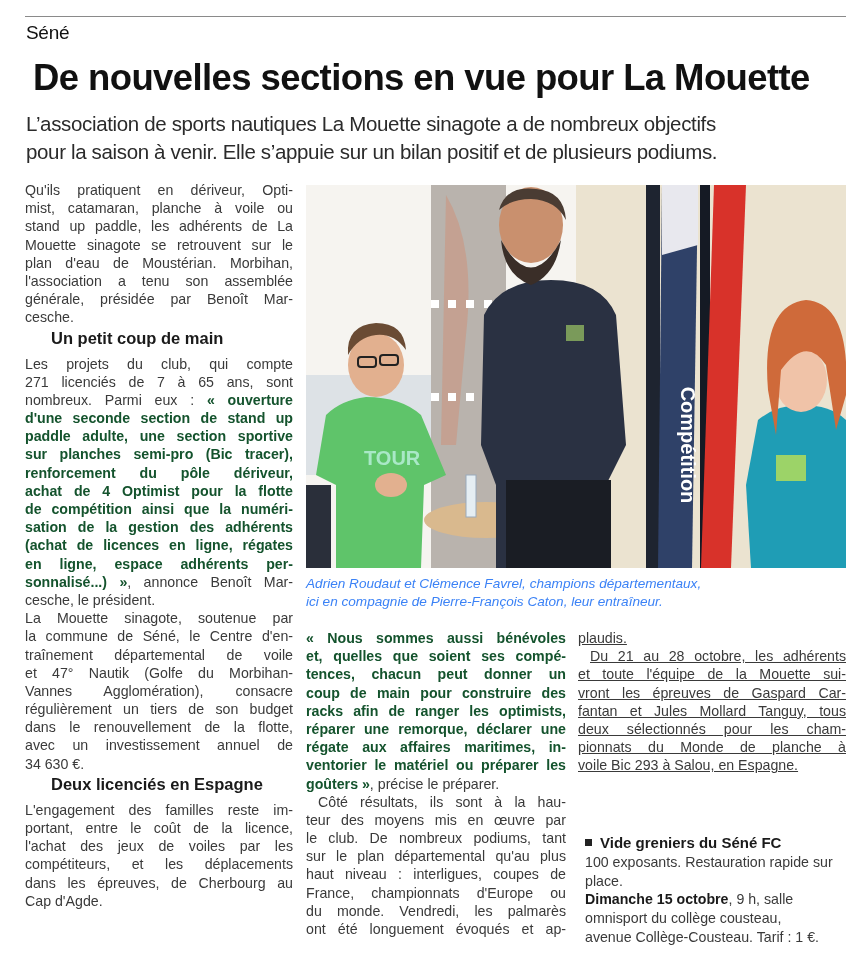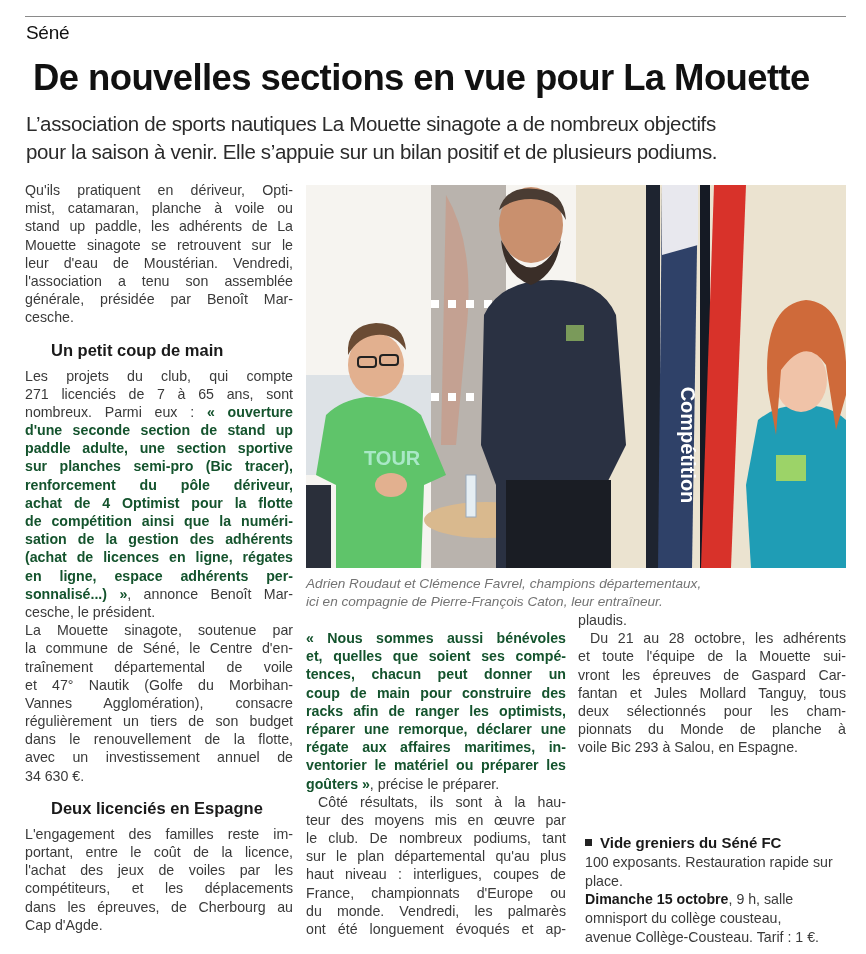--- a/index.html
+++ b/index.html
@@ -12,30 +12,30 @@
   .headline { position: absolute; left: 33px; top: 57px; font-size: 36.5px; color: #111; letter-spacing: -0.6px; white-space: nowrap; }
   .standfirst { position: absolute; left: 26px; top: 110px; width: 830px; font-size: 20.5px; line-height: 28px; color: #2b2b2b; letter-spacing: -0.35px; }
   .standfirst span { display: block; white-space: nowrap; }
 
   .col { position: absolute; font-size: 14.2px; line-height: 18.2px; color: #3a3a3a; }
   .col .ln { display: block; white-space: nowrap; text-align: justify; text-align-last: justify; height: 18.2px; }
   .col .ln.last { text-align-last: left; }
   .col b { color: #14532d; font-weight: bold; }
   .col1 { left: 25px; top: 181px; width: 268px; }
   .col2 { left: 306px; top: 629px; width: 260px; }
-  .col3 { left: 578px; top: 611px; width: 268px; }
-
-  .subhead { display: block; font-size: 16.5px; font-weight: bold; color: #1a1a1a; padding-left: 26px; height: 22px; line-height: 22px; margin: 12px 0 6px; white-space: nowrap; }
+  .col3 { left: 578px; top: 629px; width: 268px; text-decoration: underline; }
+
+  .subhead { display: block; font-size: 16.5px; font-weight: bold; color: #1a1a1a; padding-left: 26px; height: 22px; line-height: 22px; margin: 0 0 6px; white-space: nowrap; }
 
   .indent { padding-left: 12px; }
 
   .photo { position: absolute; left: 306px; top: 185px; width: 540px; height: 383px; overflow: hidden; background: #f4f2ee; }
   .photo svg { display: block; width: 540px; height: 383px; }
 
-  .caption { position: absolute; left: 306px; top: 575px; font-size: 13.6px; line-height: 17.5px; font-style: italic; color: #737373; }
+  .caption { position: absolute; left: 306px; top: 575px; font-size: 13.6px; line-height: 17.5px; font-style: italic; color: #3b82f6; }
   .caption span { display: block; white-space: nowrap; }
 
   .brief { position: absolute; left: 585px; top: 834px; width: 262px; font-size: 14.2px; line-height: 18.8px; color: #3a3a3a; }
   .brief .ln { display: block; white-space: nowrap; }
   .brief-title { font-weight: bold; color: #1a1a1a; font-size: 15px; }
   .brief-bullet { display: inline-block; width: 7px; height: 7px; background: #222; margin-right: 8px; vertical-align: 2px; }
 </style>
 </head>
 <body>
 
@@ -46,21 +46,21 @@
 <div class="standfirst">
   <span>L’association de sports nautiques La Mouette sinagote a de nombreux objectifs</span>
   <span>pour la saison à venir. Elle s’appuie sur un bilan positif et de plusieurs podiums.</span>
 </div>
 
 <div class="col col1">
   <span class="ln">Qu'ils pratiquent en dériveur, Opti-</span>
   <span class="ln">mist, catamaran, planche à voile ou</span>
   <span class="ln">stand up paddle, les adhérents de La</span>
   <span class="ln">Mouette sinagote se retrouvent sur le</span>
-  <span class="ln">leur d'eau de Moustérian. Vendredi,</span>
+  <span class="ln">plan d'eau de Moustérian. Morbihan,</span>
   <span class="ln">l'association a tenu son assemblée</span>
   <span class="ln">générale, présidée par Benoît Mar-</span>
   <span class="ln last">cesche.</span>
 
   <span class="subhead">Un petit coup de main</span>
 
   <span class="ln">Les projets du club, qui compte</span>
   <span class="ln">271 licenciés de 7 à 65 ans, sont</span>
   <span class="ln"><span>nombreux. Parmi eux : </span><b>« ouverture</b></span>
   <span class="ln"><b>d'une seconde section de stand up</b></span>

